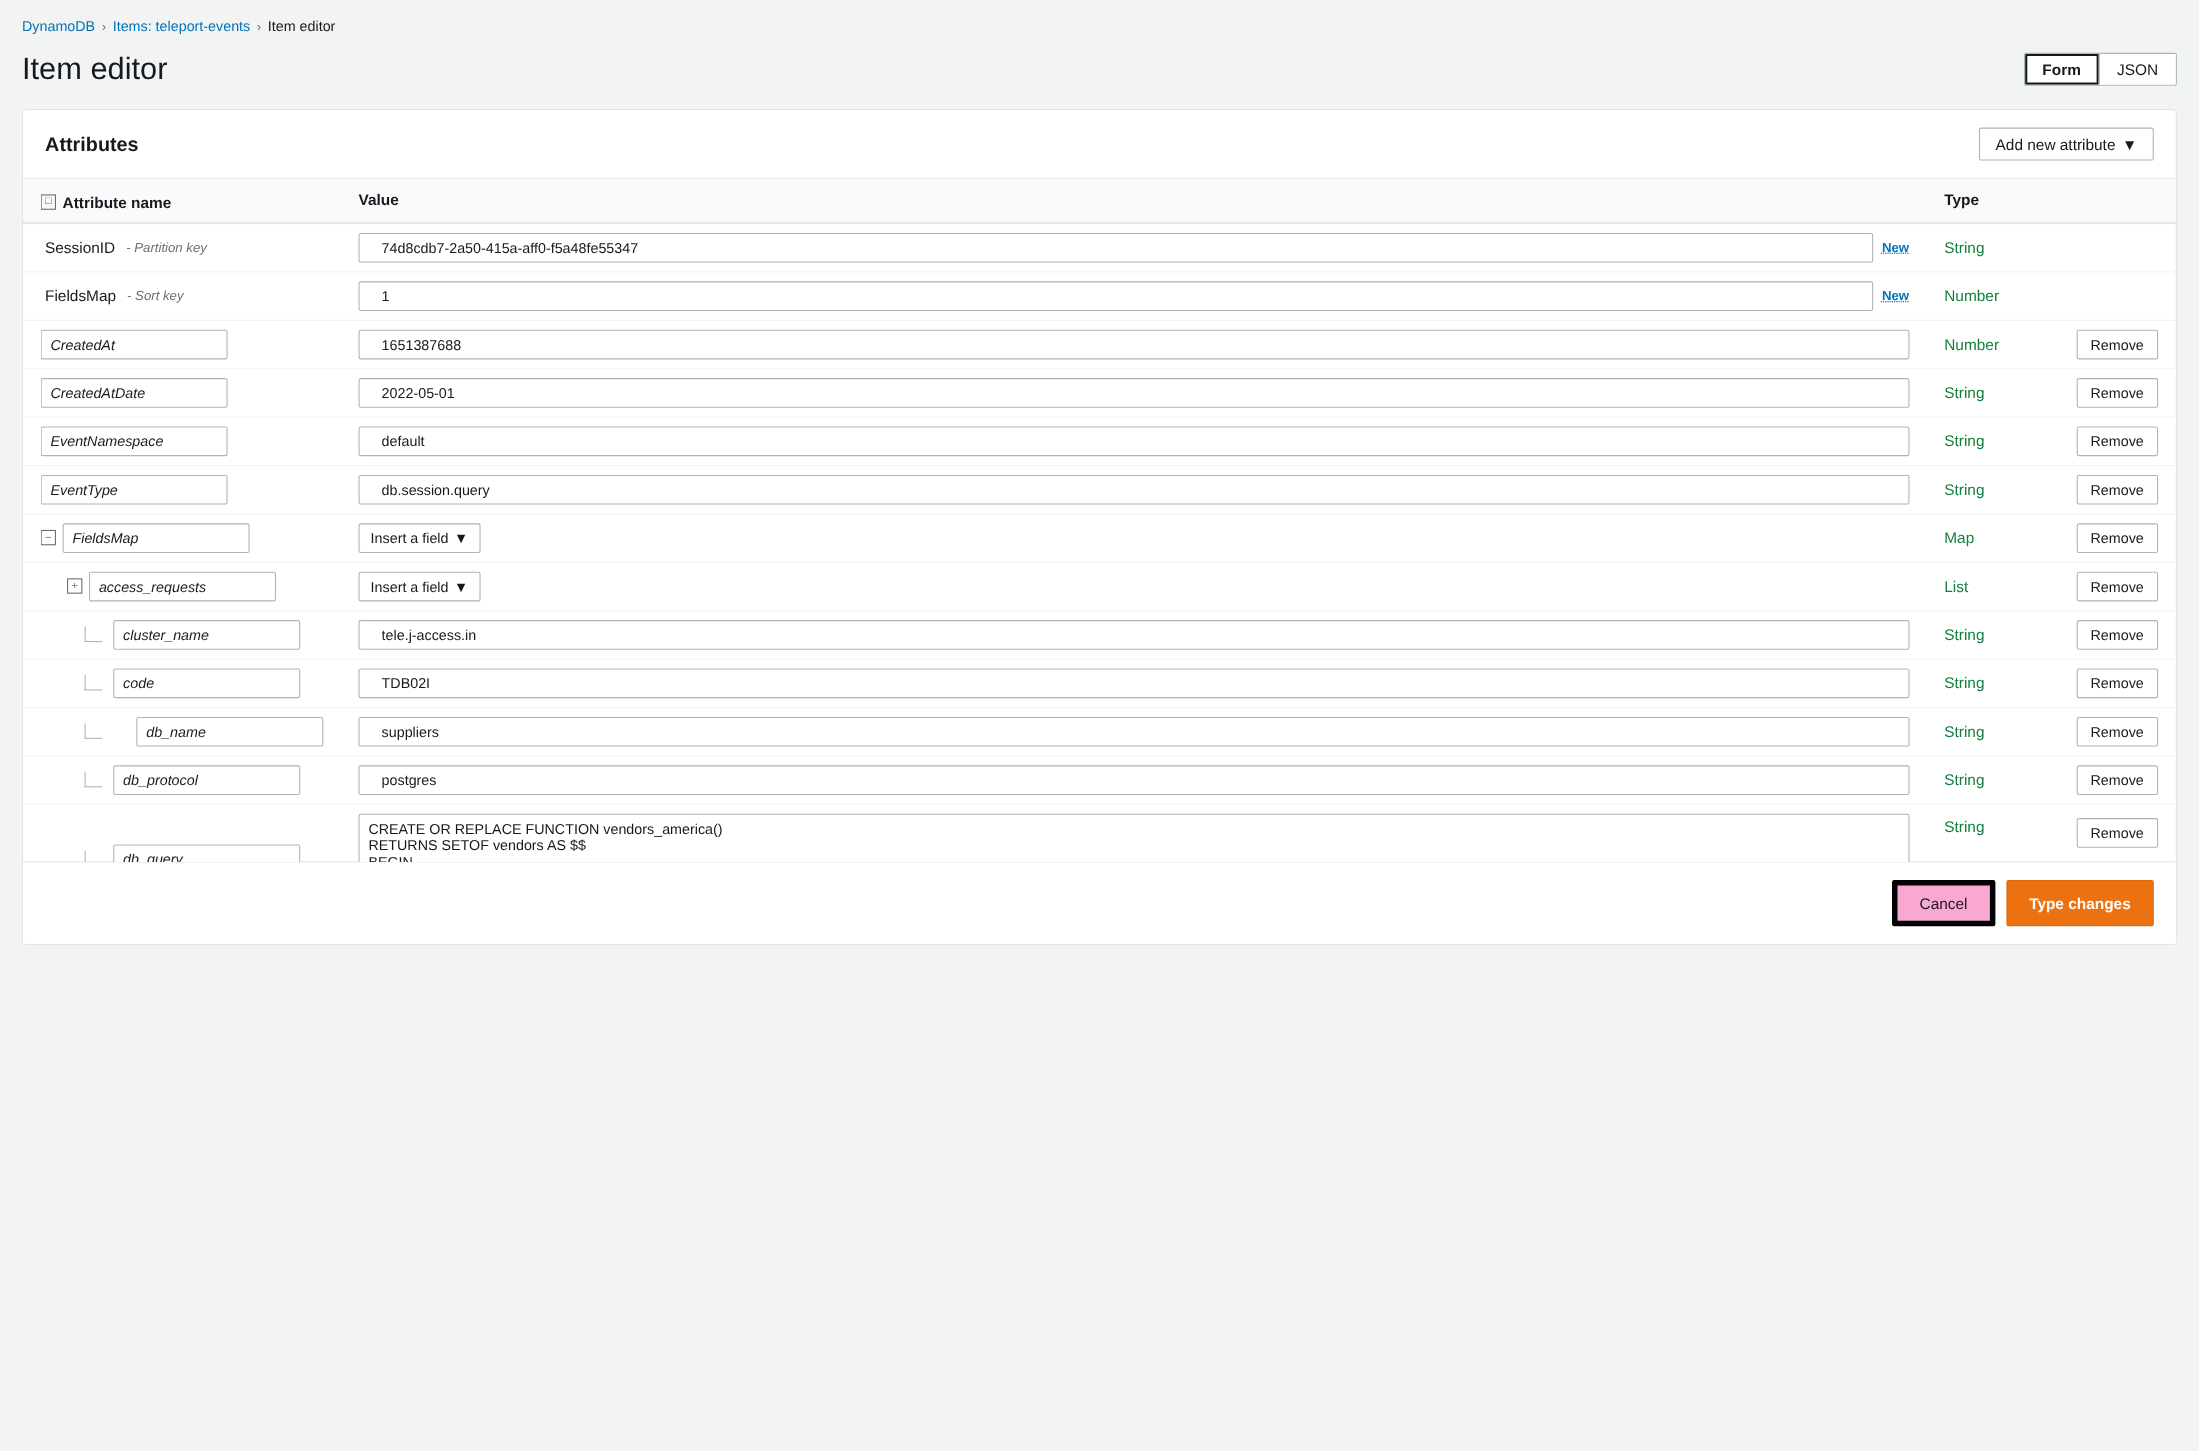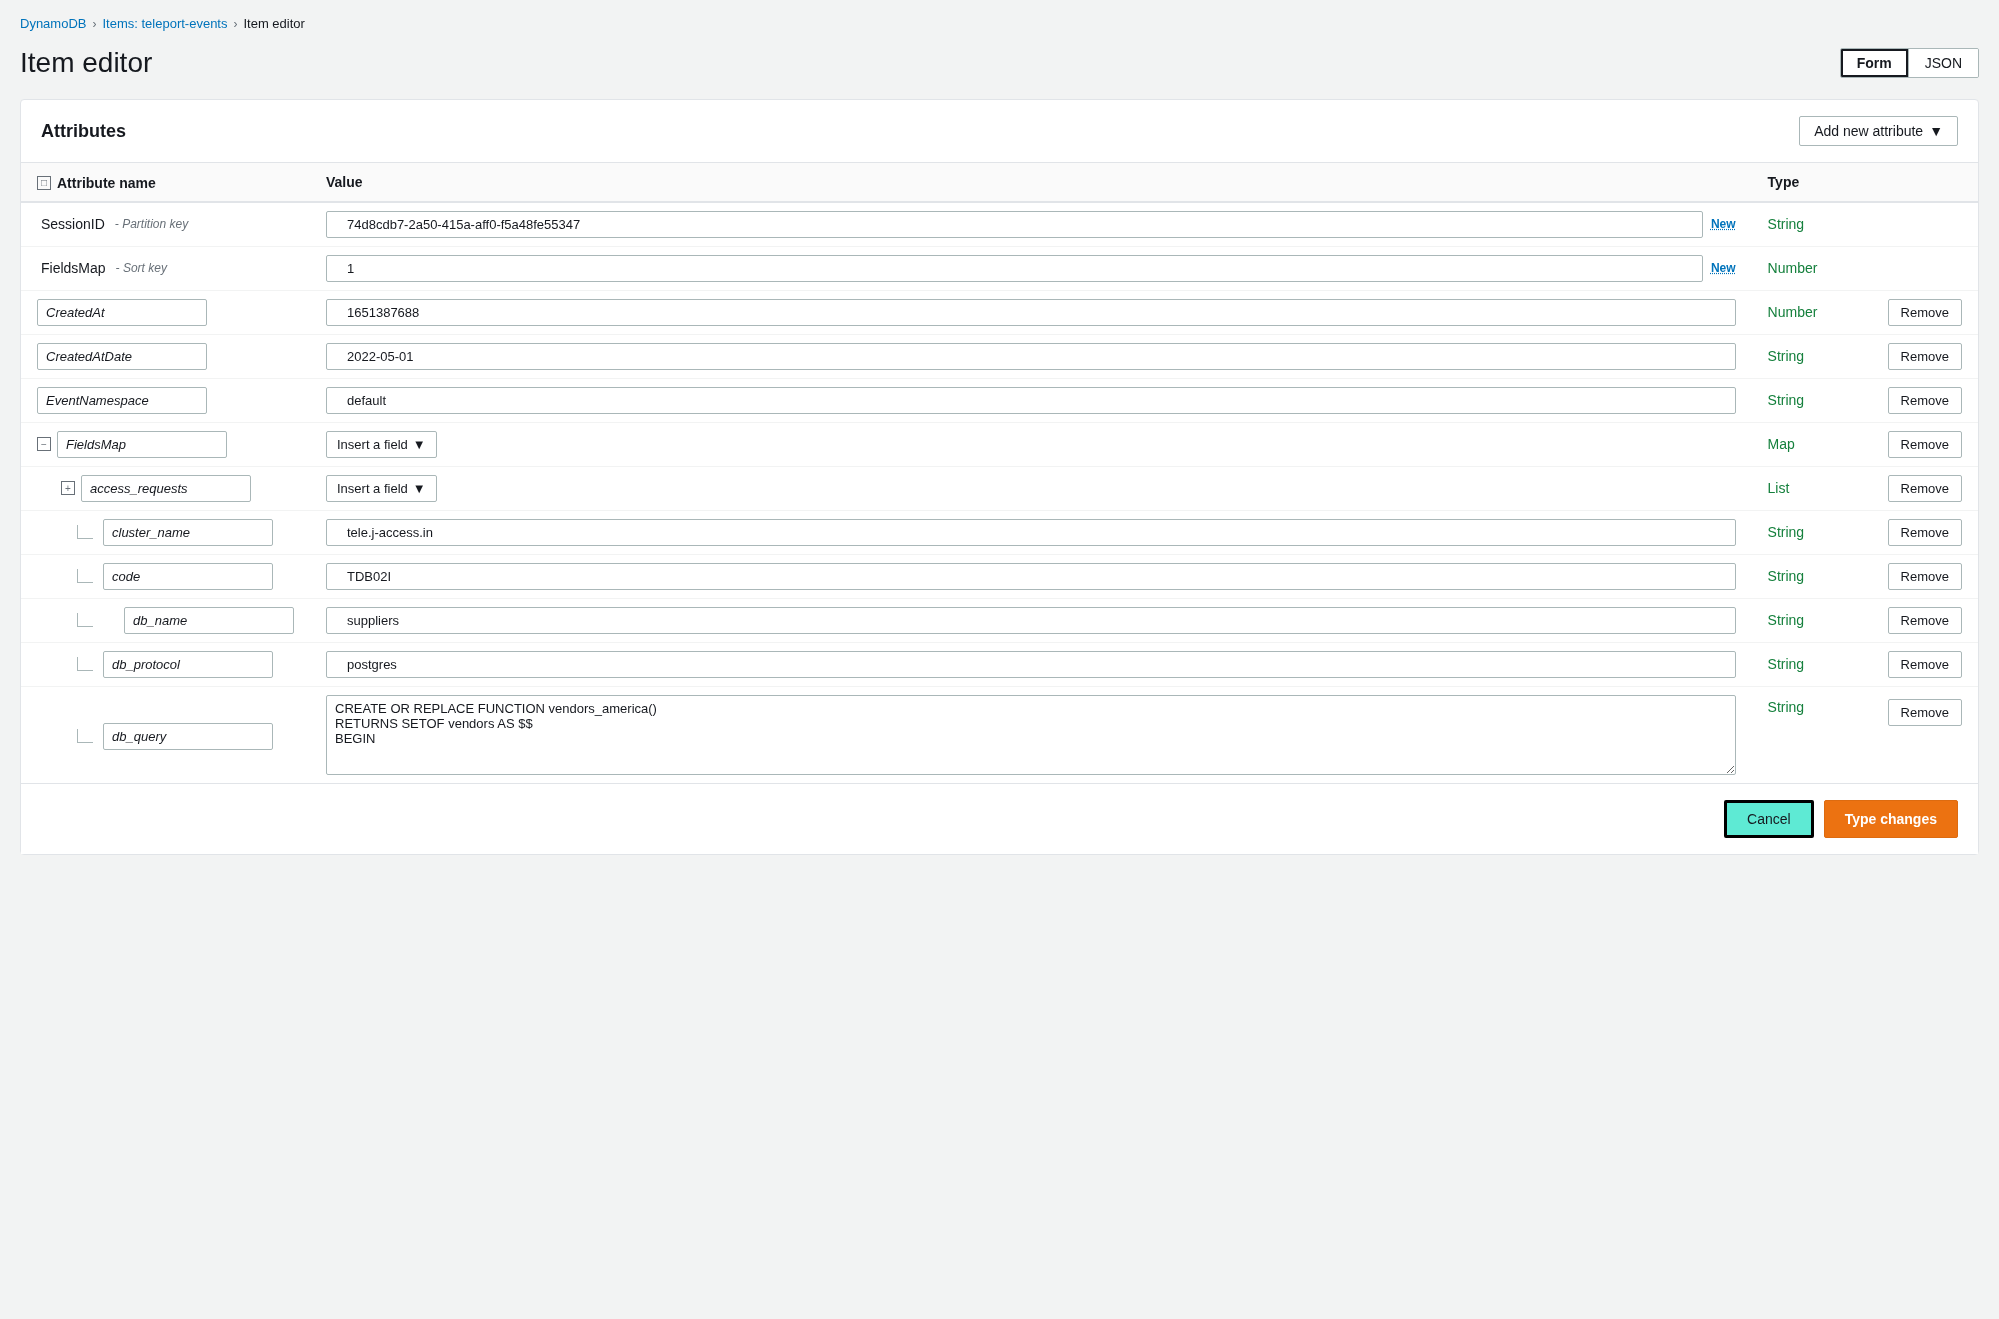--- a/index.html
+++ b/index.html
@@ -227,22 +227,22 @@
     .footer {
       display: flex;
       justify-content: flex-end;
       gap: 10px;
       padding: 16px 20px;
       background: #fff;
       border-top: 1px solid #e1e4e8;
     }
     .cancel-btn {
       padding: 8px 20px;
-      background: #5eead4;
-      border: 3px solid #000000;
+      background: #f9a8d4;
+      border: 5px solid #000000;
       border-radius: 2px;
       cursor: pointer;
       font-size: 14px;
       color: #16191f;
     }
     .save-btn {
       padding: 8px 20px;
       background: #ec7211;
       border: 1px solid #dd6b10;
       border-radius: 2px;
@@ -396,20 +396,36 @@
               <input class="attr-value-input" type="text" value="default" style="">
             </td>
             <td>
               <span class="type-label">String</span>
             </td>
             <td>
               <button class="remove-btn">Remove</button>
             </td>
           </tr>
 
+          <tr>
+            <td>
+              <div class="attr-name-cell">
+                <input class="attr-name-input" type="text" value="EventType" style="">
+              </div>
+            </td>
+            <td>
+              <input class="attr-value-input" type="text" value="db.session.query" style="">
+            </td>
+            <td>
+              <span class="type-label">String</span>
+            </td>
+            <td>
+              <button class="remove-btn">Remove</button>
+            </td>
+          </tr>
 
           <tr>
             <td>
               <div class="attr-name-cell">
                 <span class="expand-icon">−</span>
                 <input class="attr-name-input" type="text" value="FieldsMap" style="">
               </div>
             </td>
             <td>
               <button class="insert-field-btn">

